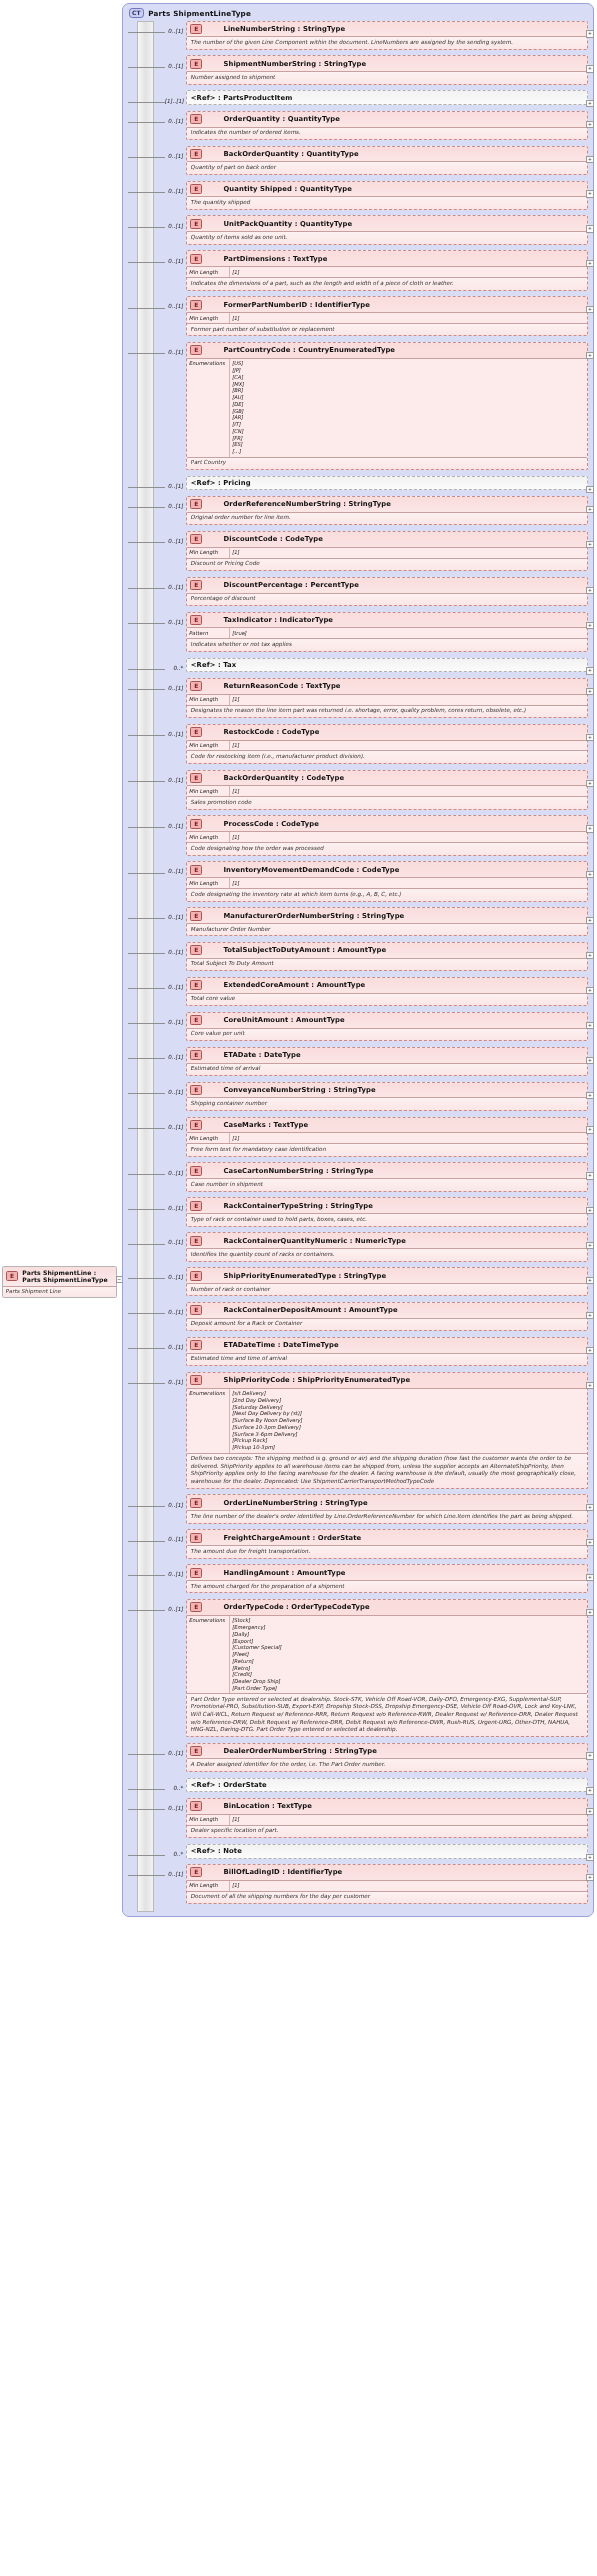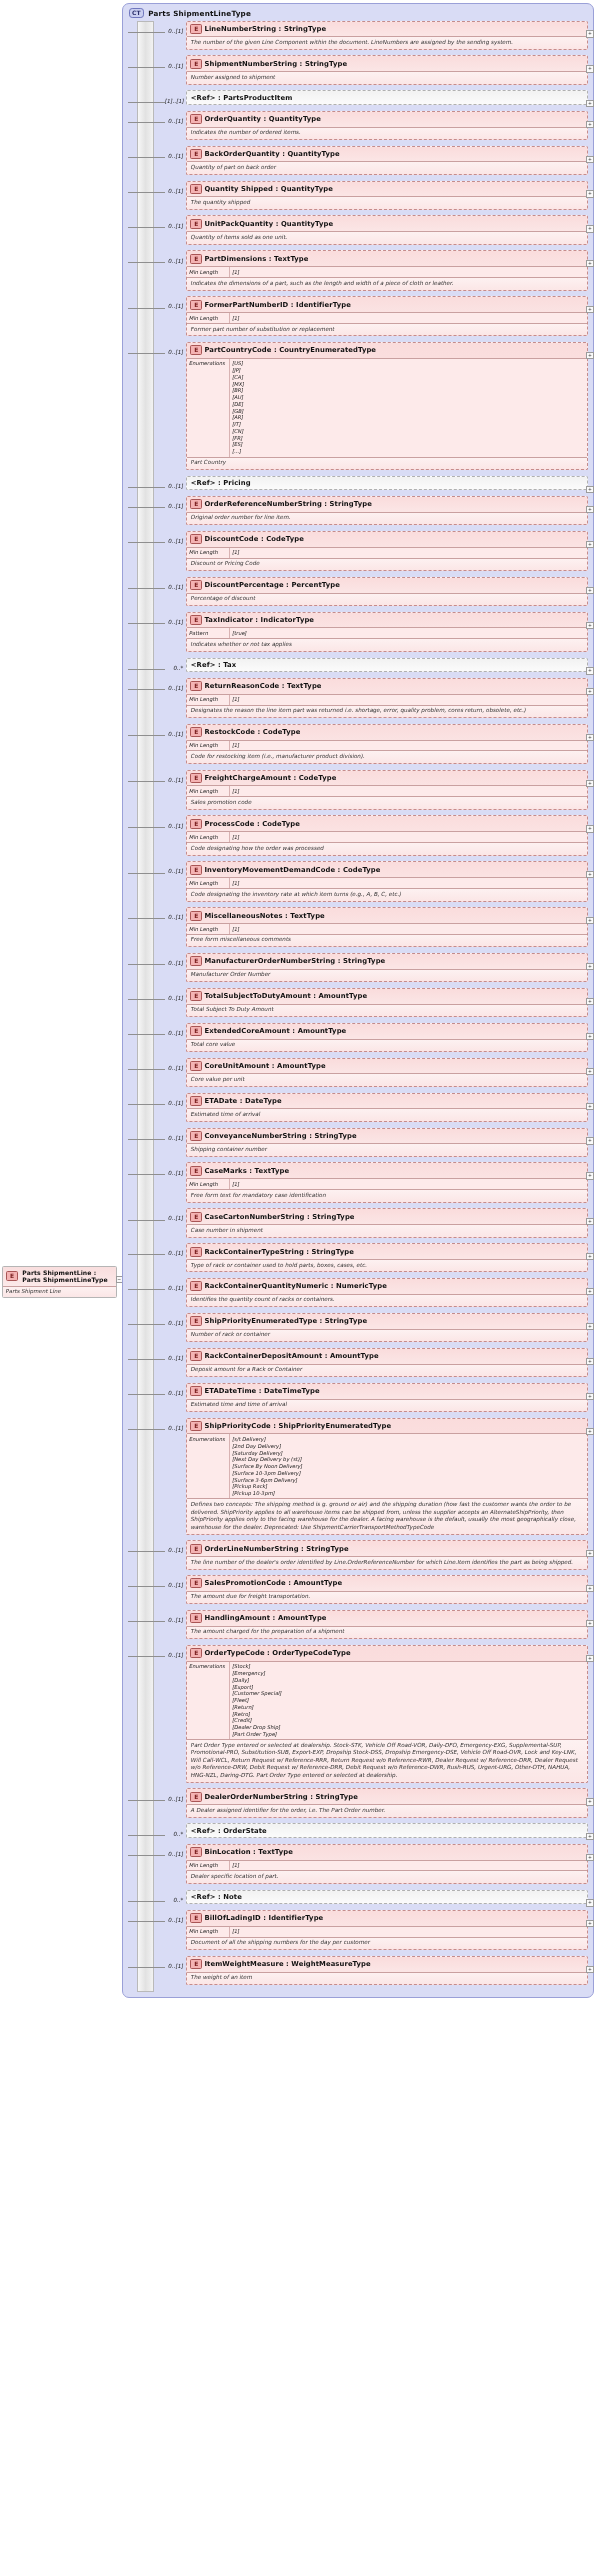--- a/index.html
+++ b/index.html
@@ -73,21 +73,21 @@
   
   .node {
     position:relative;
     flex:1 1 auto;
     border:0.8px dashed #c58c8c;
     border-radius:1.6px;
     background:linear-gradient(to bottom,#fadcdc,#fceeee);
     min-height:13.7px;
   }
   .node-head {
-    display:flex; align-items:center; gap:2px;
+    display:flex; align-items:center; gap:21px;
     padding:2.4px 4px 2.4px 3.2px;
   }
   .e-badge {
     flex:0 0 auto;
     font-size:6px; font-weight:bold;
     color:#7a1f1f;
     background:#f4b3b3;
     border:0.8px solid #a85555;
     border-radius:1.6px;
     padding:0 3.2px; line-height:8px;
@@ -439,21 +439,21 @@
               <div class="node-doc">Code for restocking item (i.e., manufacturer product division).</div>
               <div class="expander">+</div>
             </div>
           </div>
           <div class="row">
             <div class="connector"></div>
             <div class="card-occ">0..[1]</div>
             <div class="node">
               <div class="node-head">
                 <span class="e-badge">E</span>
-                <span class="node-name">FreightChargeAmount : CodeType</span>
+                <span class="node-name">BackOrderQuantity : CodeType</span>
               </div>
               <div class="facets">
                 <div class="facet-label">Min Length</div>
                 <div class="facet-val">[1]</div>
               </div>
               <div class="node-doc">Sales promotion code</div>
               <div class="expander">+</div>
             </div>
           </div>
           <div class="row">
@@ -478,36 +478,20 @@
             <div class="node">
               <div class="node-head">
                 <span class="e-badge">E</span>
                 <span class="node-name">InventoryMovementDemandCode : CodeType</span>
               </div>
               <div class="facets">
                 <div class="facet-label">Min Length</div>
                 <div class="facet-val">[1]</div>
               </div>
               <div class="node-doc">Code designating the inventory rate at which item turns (e.g., A, B, C, etc.)</div>
-              <div class="expander">+</div>
-            </div>
-          </div>
-          <div class="row">
-            <div class="connector"></div>
-            <div class="card-occ">0..[1]</div>
-            <div class="node">
-              <div class="node-head">
-                <span class="e-badge">E</span>
-                <span class="node-name">MiscellaneousNotes : TextType</span>
-              </div>
-              <div class="facets">
-                <div class="facet-label">Min Length</div>
-                <div class="facet-val">[1]</div>
-              </div>
-              <div class="node-doc">Free form miscellaneous comments</div>
               <div class="expander">+</div>
             </div>
           </div>
           <div class="row">
             <div class="connector"></div>
             <div class="card-occ">0..[1]</div>
             <div class="node">
               <div class="node-head">
                 <span class="e-badge">E</span>
                 <span class="node-name">ManufacturerOrderNumberString : StringType</span>
@@ -700,21 +684,21 @@
               <div class="node-doc">The line number of the dealer's order identified by Line.OrderReferenceNumber for which Line.Item identifies the part as being shipped.</div>
               <div class="expander">+</div>
             </div>
           </div>
           <div class="row">
             <div class="connector"></div>
             <div class="card-occ">0..[1]</div>
             <div class="node">
               <div class="node-head">
                 <span class="e-badge">E</span>
-                <span class="node-name">SalesPromotionCode : AmountType</span>
+                <span class="node-name">FreightChargeAmount : OrderState</span>
               </div>
               <div class="node-doc">The amount due for freight transportation.</div>
               <div class="expander">+</div>
             </div>
           </div>
           <div class="row">
             <div class="connector"></div>
             <div class="card-occ">0..[1]</div>
             <div class="node">
               <div class="node-head">
@@ -809,30 +793,18 @@
                 <span class="node-name">BillOfLadingID : IdentifierType</span>
               </div>
               <div class="facets">
                 <div class="facet-label">Min Length</div>
                 <div class="facet-val">[1]</div>
               </div>
               <div class="node-doc">Document of all the shipping numbers for the day per customer</div>
               <div class="expander">+</div>
             </div>
           </div>
-          <div class="row">
-            <div class="connector"></div>
-            <div class="card-occ">0..[1]</div>
-            <div class="node">
-              <div class="node-head">
-                <span class="e-badge">E</span>
-                <span class="node-name">ItemWeightMeasure : WeightMeasureType</span>
-              </div>
-              <div class="node-doc">The weight of an item</div>
-              <div class="expander">+</div>
-            </div>
-          </div>
         </div>
     </div>
   </div>
 
 </div>
 
 
 </body></html>

